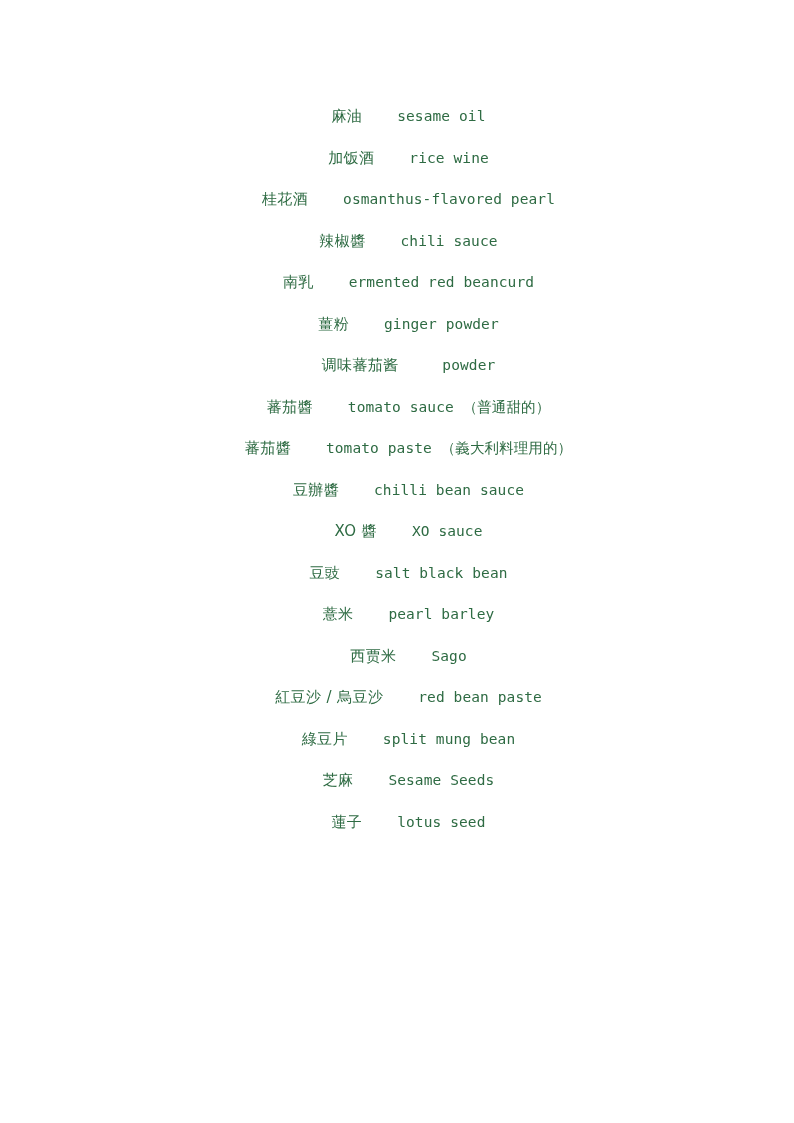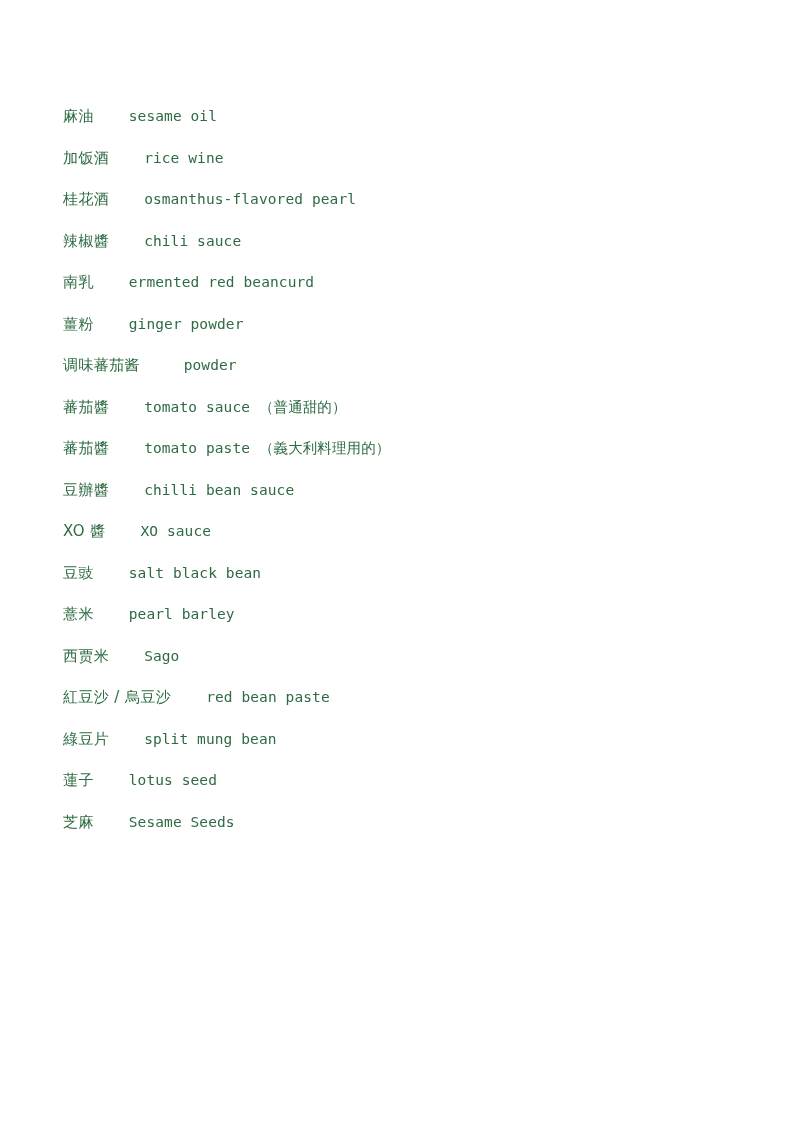--- a/index.html
+++ b/index.html
@@ -15,20 +15,21 @@
     overflow: hidden;
   }
   .page {
     position: relative;
     width: 794px;
     height: 1123px;
     box-sizing: border-box;
     padding-top: 106px;
     padding-left: 63px;
     padding-right: 40px;
+    text-align: center;
   }
   .glossary-list {
     display: block;
   }
   .entry {
     display: block;
     height: 41.5px;
     line-height: 20px;
     white-space: pre;
     font-size: 0px;
@@ -67,16 +68,16 @@
       <div class="entry"><span class="term">调味蕃茄酱</span><span class="gap">     </span><span class="gloss">powder</span></div>
       <div class="entry"><span class="term">蕃茄醬</span><span class="gap">    </span><span class="gloss">tomato sauce</span><span class="gloss"> </span><span class="gloss cjk-note">（普通甜的）</span></div>
       <div class="entry"><span class="term">蕃茄醬</span><span class="gap">    </span><span class="gloss">tomato paste</span><span class="gloss"> </span><span class="gloss cjk-note">（義大利料理用的）</span></div>
       <div class="entry"><span class="term">豆辦醬</span><span class="gap">    </span><span class="gloss">chilli bean sauce</span></div>
       <div class="entry"><span class="term">XO 醬</span><span class="gap">    </span><span class="gloss">XO sauce</span></div>
       <div class="entry"><span class="term">豆豉</span><span class="gap">    </span><span class="gloss">salt black bean</span></div>
       <div class="entry"><span class="term">薏米</span><span class="gap">    </span><span class="gloss">pearl barley</span></div>
       <div class="entry"><span class="term">西贾米</span><span class="gap">    </span><span class="gloss">Sago</span></div>
       <div class="entry"><span class="term">紅豆沙 / 烏豆沙</span><span class="gap">    </span><span class="gloss">red bean paste</span></div>
       <div class="entry"><span class="term">綠豆片</span><span class="gap">    </span><span class="gloss">split mung bean</span></div>
+      <div class="entry"><span class="term">芝麻</span><span class="gap">    </span><span class="gloss">Sesame Seeds</span></div>
       <div class="entry"><span class="term">蓮子</span><span class="gap">    </span><span class="gloss">lotus seed</span></div>
-      <div class="entry"><span class="term">芝麻</span><span class="gap">    </span><span class="gloss">Sesame Seeds</span></div>
     </div>
 </div>
 
 </body></html>

